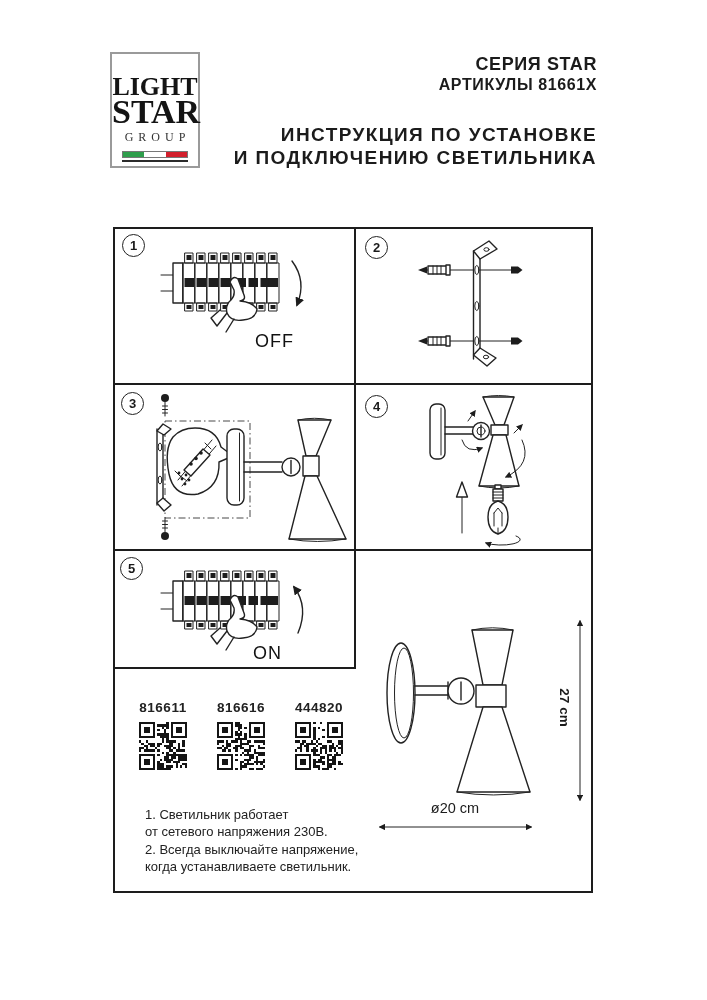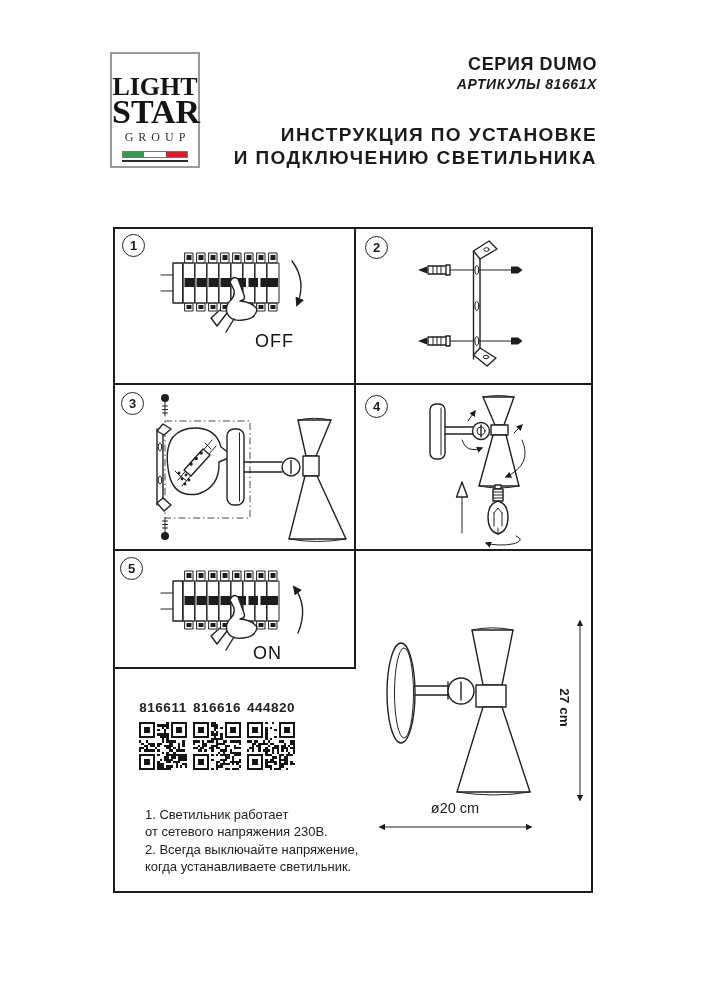--- a/index.html
+++ b/index.html
@@ -16,40 +16,40 @@
   }
   .logo-word{font-family:"Liberation Serif", serif;font-weight:bold;color:#141414;line-height:.84;}
   .logo-line1{font-size:26px;letter-spacing:0px;}
   .logo-line2{font-size:34px;letter-spacing:0px;text-align:right;}
   .logo-group{font-family:"Liberation Serif", serif;font-size:12px;letter-spacing:5px;color:#333;margin-top:4px;text-indent:5px;}
   .flag{left:10px;top:97px;width:66px;height:7px;display:flex;border:1px solid #777;box-sizing:border-box;}
   .flag div{flex:1;}
   .flag-underline{left:10px;top:106px;width:66px;height:2px;background:#2b2b2b;}
   .hdr-text{right:110px;text-align:right;font-weight:bold;color:#1b1b1b;}
   .hdr-series{top:54px;font-size:18px;letter-spacing:.6px;}
-  .hdr-articles{top:76px;font-size:14px;letter-spacing:.6px;font-style:italic;}
+  .hdr-articles{top:76px;font-size:16px;letter-spacing:.6px;}
   .hdr-title1{top:124px;font-size:19px;letter-spacing:1.4px;}
   .hdr-title2{top:147px;font-size:19px;letter-spacing:1.4px;}
   
   .grid{left:113px;top:227px;width:480px;height:666px;border:2px solid #1d1d1d;box-sizing:border-box;background:#fff;}
   .gline{position:absolute;background:#1d1d1d;}
   .panel{position:absolute;}
   .step-num{
     position:absolute;width:23px;height:23px;border:1.6px solid #222;border-radius:50%;
     font-size:13px;font-weight:bold;display:flex;align-items:center;justify-content:center;
     box-sizing:border-box;background:#fff;color:#1b1b1b;
   }
   .switch-label{position:absolute;font-size:18px;font-weight:normal;letter-spacing:1px;color:#111;}
   svg{display:block;}
   .ln{fill:none;stroke:#222;stroke-width:1.4;stroke-linecap:round;stroke-linejoin:round;}
   .lnthin{fill:none;stroke:#222;stroke-width:1;stroke-linecap:round;stroke-linejoin:round;}
   .fillw{fill:#fff;stroke:#222;stroke-width:1.4;stroke-linejoin:round;}
   .fillb{fill:#1d1d1d;stroke:none;}
   
-  .products{left:138px;top:700px;width:210px;display:flex;gap:4px;}
+  .products{left:138px;top:700px;width:210px;display:flex;gap:28px;}
   .product{width:50px;text-align:center;}
   .article-num{font-size:13.5px;font-weight:bold;color:#222;letter-spacing:.5px;display:block;margin-bottom:7px;}
   .qr-code{width:48px;height:48px;margin:0 auto;}
   .notes{left:145px;top:806px;width:235px;font-size:13px;line-height:1.34;color:#222;white-space:pre-line;}
   .dim-height{left:545px;top:700px;font-size:13.5px;font-weight:bold;transform:rotate(90deg);transform-origin:center;white-space:nowrap;}
   .dim-diameter{left:410px;top:800px;width:90px;text-align:center;font-size:14.5px;font-weight:normal;}
 </style>
 </head>
 <body>
 
@@ -126,21 +126,21 @@
   <div class="logo-word logo-line2">STAR</div>
   <div class="logo-group">GROUP</div>
   <div class="abs flag">
     <div style="background:#2f9e4c"></div>
       <div style="background:#ffffff"></div>
       <div style="background:#d21f2c"></div>
   </div>
   <div class="abs flag-underline"></div>
 </div>
 
-<div class="abs hdr-text hdr-series">СЕРИЯ DUMO</div>
+<div class="abs hdr-text hdr-series">СЕРИЯ STAR</div>
 <div class="abs hdr-text hdr-articles">АРТИКУЛЫ 81661X</div>
 <div class="abs hdr-text hdr-title1">ИНСТРУКЦИЯ ПО УСТАНОВКЕ</div>
 <div class="abs hdr-text hdr-title2">И ПОДКЛЮЧЕНИЮ СВЕТИЛЬНИКА</div>
 
 <div class="abs grid">
   <div class="gline" style="left:0;top:154px;width:100%;height:2px;"></div>
   <div class="gline" style="left:0;top:320px;width:100%;height:2px;"></div>
   <div class="gline" style="left:239px;top:0;width:2px;height:440px;"></div>
   <div class="gline" style="left:0;top:438px;width:241px;height:2px;"></div>
 

